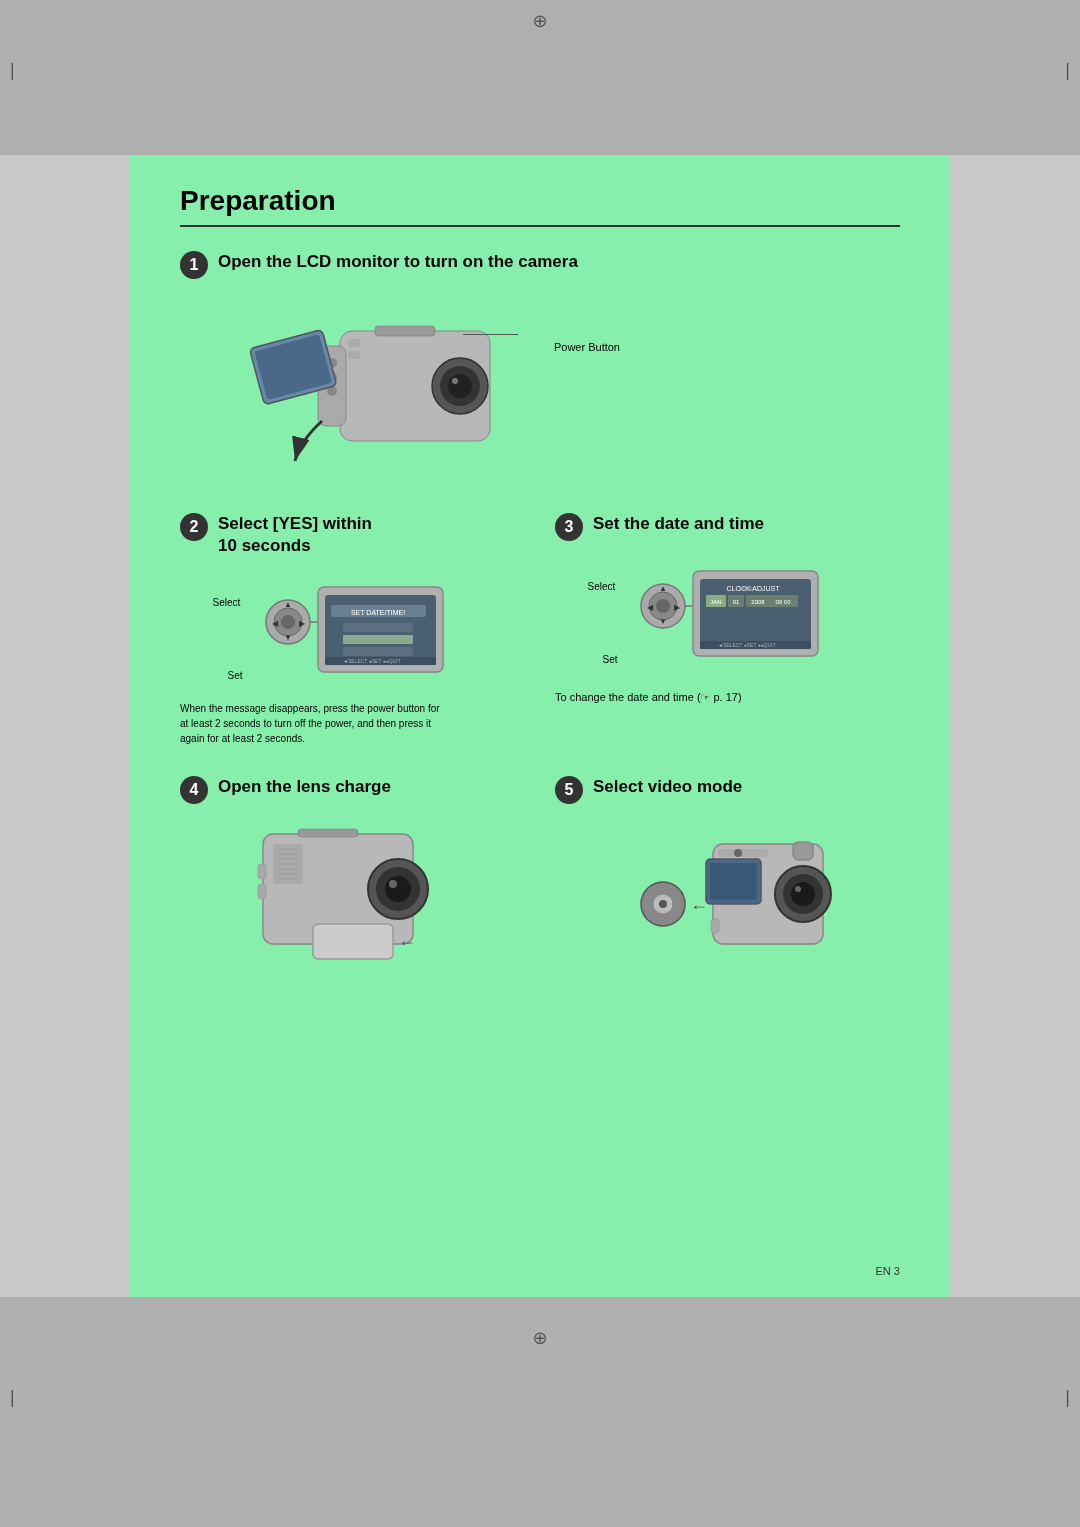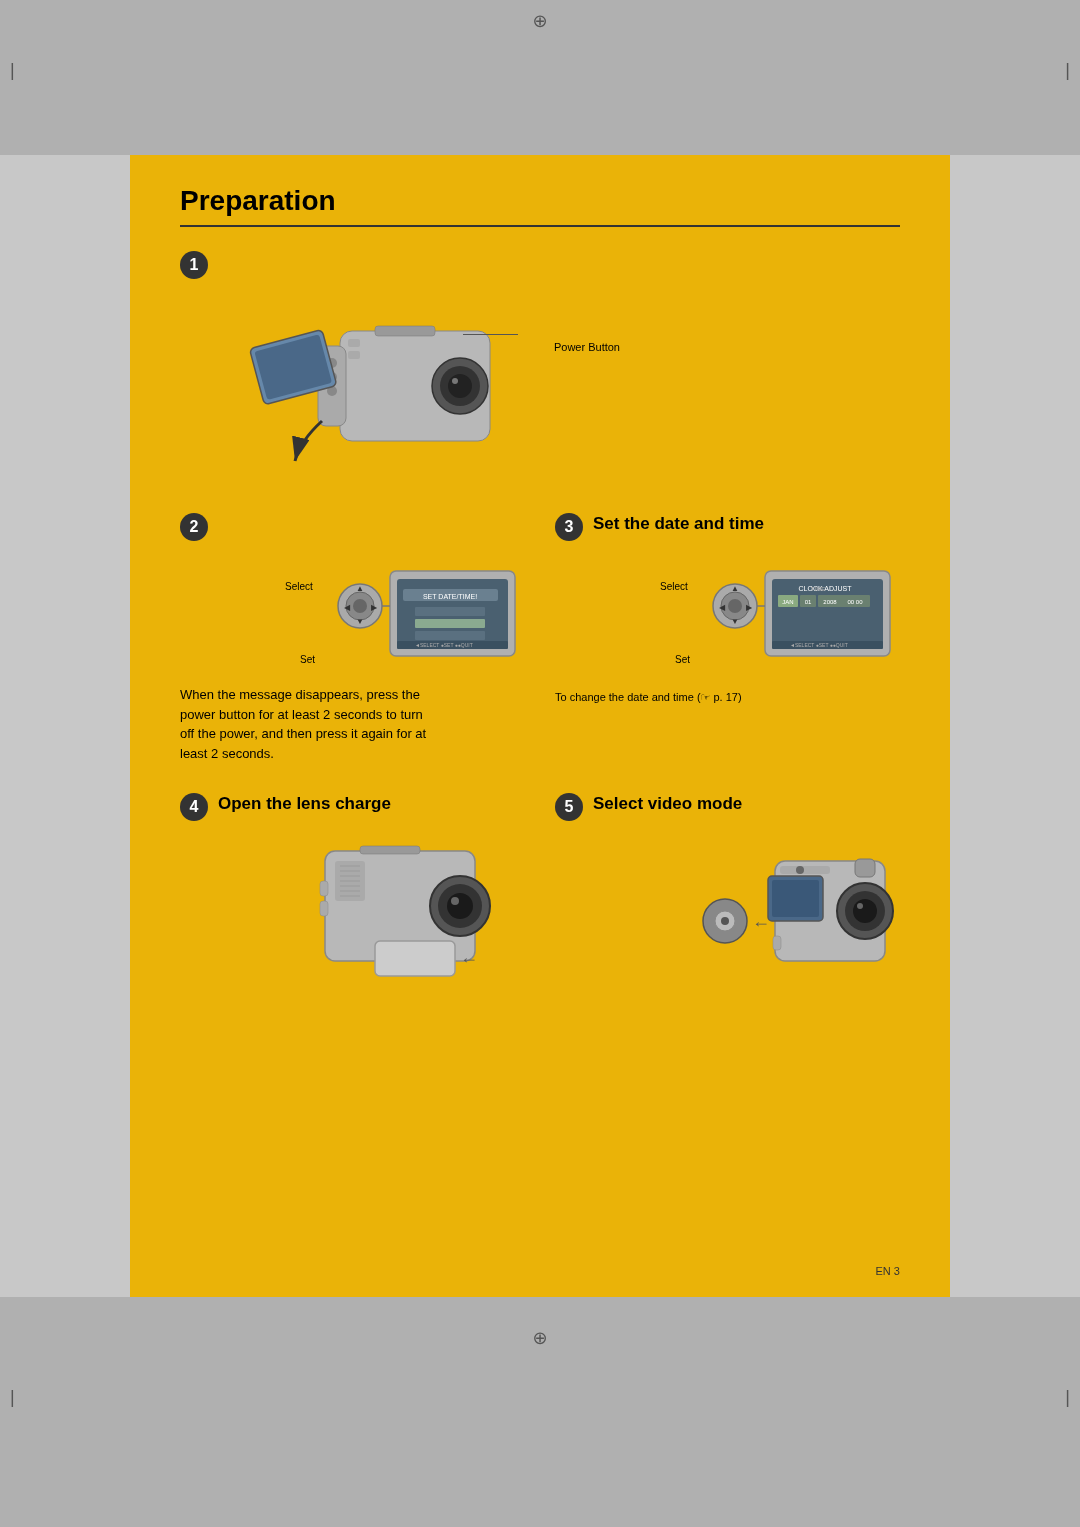--- a/index.html
+++ b/index.html
@@ -66,21 +66,21 @@
       border: 1px solid #999;
       padding: 8px 18px;
       font-size: 12px;
       line-height: 1.5;
       white-space: nowrap;
     }
 
     
     .main-content {
       width: 820px;
-      background: #eab308;
+      background: #86efac;
       flex: 1;
       padding: 30px 50px 60px 50px;
       position: relative;
     }
 
     
     .page-title {
       font-size: 28px;
       font-weight: bold;
       border-bottom: 2px solid #333;
@@ -139,33 +139,33 @@
       flex: 1;
     }
 
     .step-col .step-header {
       margin-bottom: 10px;
     }
 
     
     .camera-svg-container {
       display: flex;
-      justify-content: flex-end;
+      justify-content: center;
       margin: 10px 0;
     }
 
     
     .steps-45-row {
       display: flex;
       gap: 30px;
       margin-top: 10px;
     }
 
     .step-note {
-      font-size: 13px;
+      font-size: 10px;
       line-height: 1.5;
       margin-top: 8px;
       max-width: 260px;
     }
 
     .step-note-small {
       font-size: 11px;
       margin-top: 16px;
     }
 
@@ -208,20 +208,21 @@
 
   </div>
 
   <div class="main-content">
 
     <h1 class="page-title">Preparation</h1>
 
     <div class="step">
       <div class="step-header">
         <div class="step-number">1</div>
+        <div class="step-title">Open the LCD monitor to turn on the camera</div>
       </div>
       <div class="step1-content">
 
         <div style="position:relative; margin-left:60px;">
           <svg width="300" height="190" viewBox="0 0 300 190">
 
             <rect x="100" y="40" width="150" height="110" rx="12" class="cam-body"></rect>
 
             <circle cx="220" cy="95" r="28" fill="#555" stroke="#333" stroke-width="1.5"></circle>
             <circle cx="220" cy="95" r="20" fill="#333"></circle>
@@ -256,20 +257,24 @@
           <div style="position:absolute; top:43px; right:22px; width:55px; height:1px; background:#555;"></div>
         </div>
       </div>
     </div>
 
     <div class="steps-row">
 
       <div class="step-col">
         <div class="step-header">
           <div class="step-number">2</div>
+          <div class="step-title">
+            <span style="white-space:pre-line;">Select [YES] within
+10 seconds</span>
+          </div>
         </div>
         <div class="camera-svg-container">
           <div style="position:relative;">
             <div style="position:absolute; top:30px; left:-40px; font-size:10px;">Select</div>
             <div style="position:absolute; bottom:10px; left:-25px; font-size:10px;">Set</div>
             <svg width="200" height="120" viewBox="0 0 200 120">
 
               <circle cx="35" cy="55" r="22" fill="#aaa" stroke="#777" stroke-width="1.5"></circle>
               <circle cx="35" cy="55" r="14" fill="#888" stroke="#666" stroke-width="1"></circle>
               <circle cx="35" cy="55" r="7" fill="#666"></circle>

